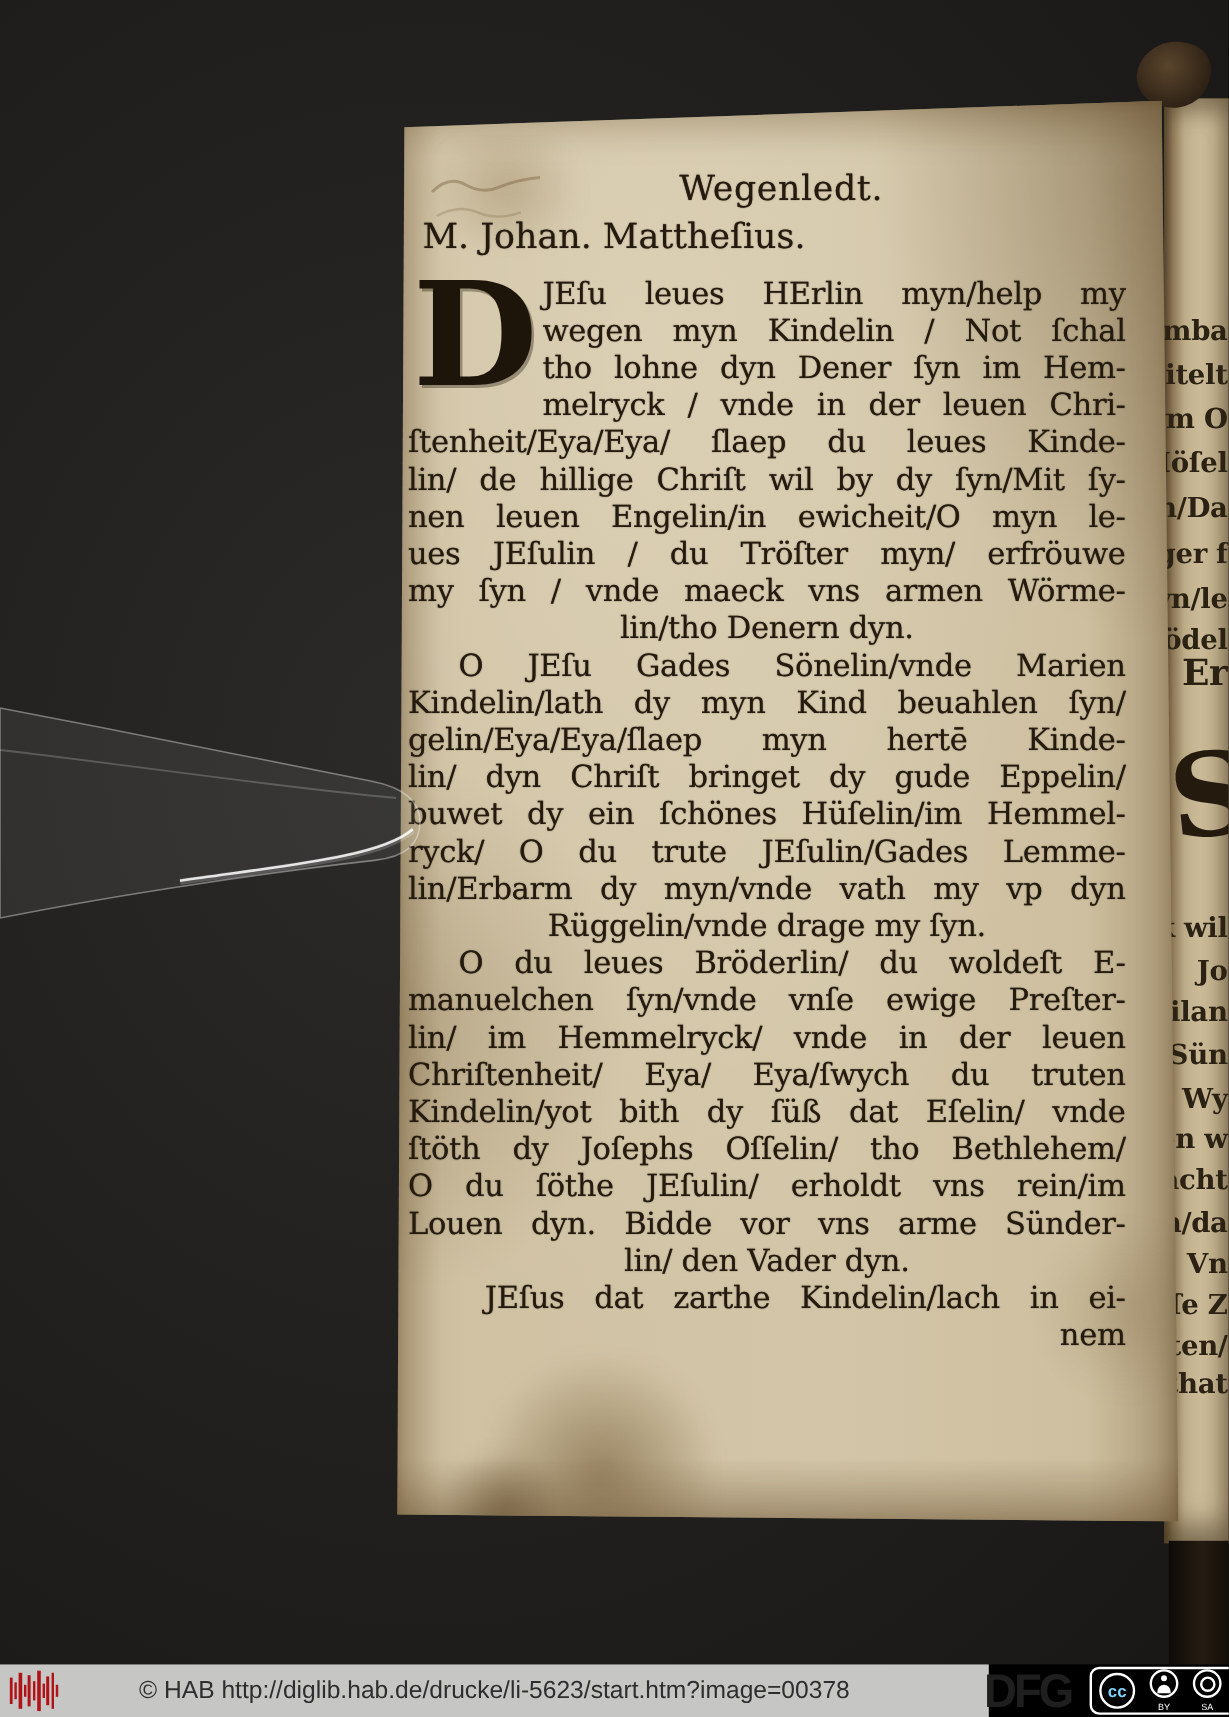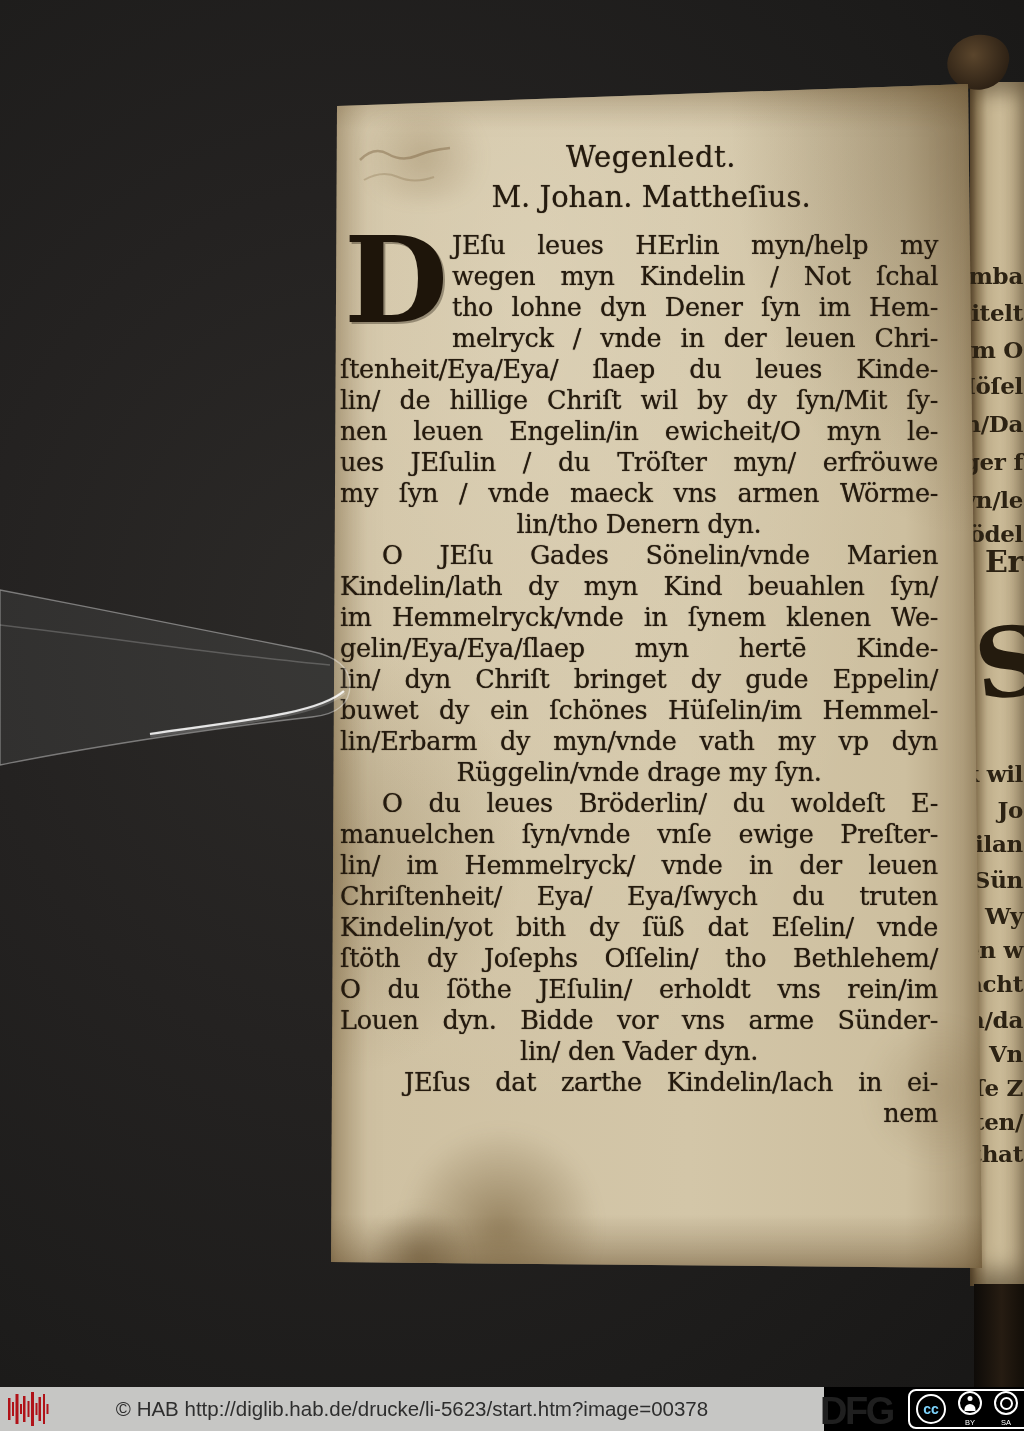--- a/index.html
+++ b/index.html
@@ -44,21 +44,21 @@
           background:radial-gradient(circle,rgba(86,64,32,.5),transparent 70%);}
   .stain3{left:20px;top:30px;width:150px;height:90px;
           background:radial-gradient(circle,rgba(120,95,55,.28),transparent 70%);}
   .stain4{left:540px;top:930px;width:140px;height:160px;
           background:radial-gradient(circle,rgba(115,92,55,.22),transparent 70%);}
 
   
   .ink{color:#241a0e;font-weight:normal;text-shadow:0 0 1px rgba(34,24,12,.75);}
   .h1{position:absolute;left:24px;top:58px;width:598px;text-align:center;
       font-size:29px;letter-spacing:0.5px;}
-  .h2{position:absolute;left:24px;top:98px;width:598px;text-align:center;font-size:29px;}
+  .h2{position:absolute;left:24px;top:98px;width:598px;text-align:left;font-size:29px;}
   .dropcap{position:absolute;left:16px;top:140px;width:110px;height:130px;
       font-size:120px;line-height:116px;font-weight:bold;color:#1e150a;
       text-shadow:2px 2px 0 rgba(30,20,10,.35);}
   .textblock{position:absolute;left:12px;top:148px;width:598px;}
   .ln{height:31px;line-height:31px;font-size:25.5px;letter-spacing:-0.3px;white-space:nowrap;text-align:center;}
   .j{white-space:normal;text-align:justify;text-align-last:justify;}
   .ind{margin-left:112px;}
   .pind{padding-left:42px;}
   .pind2{padding-left:64px;}
   .catch{text-align:center;white-space:normal;text-align-last:right;}
@@ -145,24 +145,24 @@
       <div class="ln j ind">tho lohne dyn Dener ſyn im Hem-</div>
       <div class="ln j ind">melryck / vnde in der leuen Chri-</div>
       <div class="ln j">ſtenheit/Eya/Eya/ ſlaep du leues Kinde-</div>
       <div class="ln j">lin/ de hillige Chriſt wil by dy ſyn/Mit ſy-</div>
       <div class="ln j">nen leuen Engelin/in ewicheit/O myn le-</div>
       <div class="ln j">ues JEſulin / du Tröſter myn/ erfröuwe</div>
       <div class="ln j">my ſyn / vnde maeck vns armen Wörme-</div>
       <div class="ln">lin/tho Denern dyn.</div>
       <div class="ln j pind">O JEſu Gades Sönelin/vnde Marien</div>
       <div class="ln j">Kindelin/lath dy myn Kind beuahlen ſyn/</div>
-      <div class="ln j">im Hemmelryck/vnde in ſynem klenen We-</div>
       <div class="ln j">gelin/Eya/Eya/ſlaep myn hertē Kinde-</div>
       <div class="ln j">lin/ dyn Chriſt bringet dy gude Eppelin/</div>
       <div class="ln j">buwet dy ein ſchönes Hüſelin/im Hemmel-</div>
+      <div class="ln j">ryck/ O du trute JEſulin/Gades Lemme-</div>
       <div class="ln j">lin/Erbarm dy myn/vnde vath my vp dyn</div>
       <div class="ln">Rüggelin/vnde drage my ſyn.</div>
       <div class="ln j pind">O du leues Bröderlin/ du woldeſt E-</div>
       <div class="ln j">manuelchen ſyn/vnde vnſe ewige Preſter-</div>
       <div class="ln j">lin/ im Hemmelryck/ vnde in der leuen</div>
       <div class="ln j">Chriſtenheit/ Eya/ Eya/ſwych du truten</div>
       <div class="ln j">Kindelin/yot bith dy ſüß dat Eſelin/ vnde</div>
       <div class="ln j">ſtöth dy Joſephs Oſſelin/ tho Bethlehem/</div>
       <div class="ln j">O du ſöthe JEſulin/ erholdt vns rein/im</div>
       <div class="ln j">Louen dyn. Bidde vor vns arme Sünder-</div>

